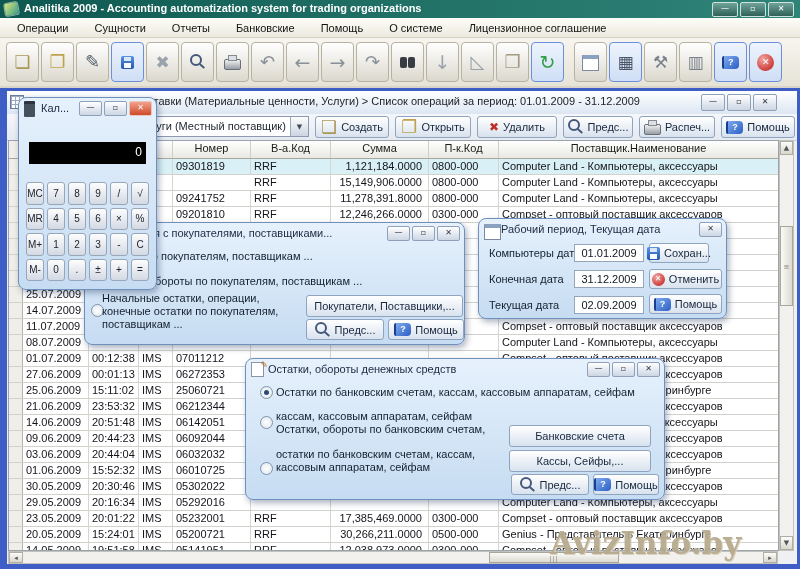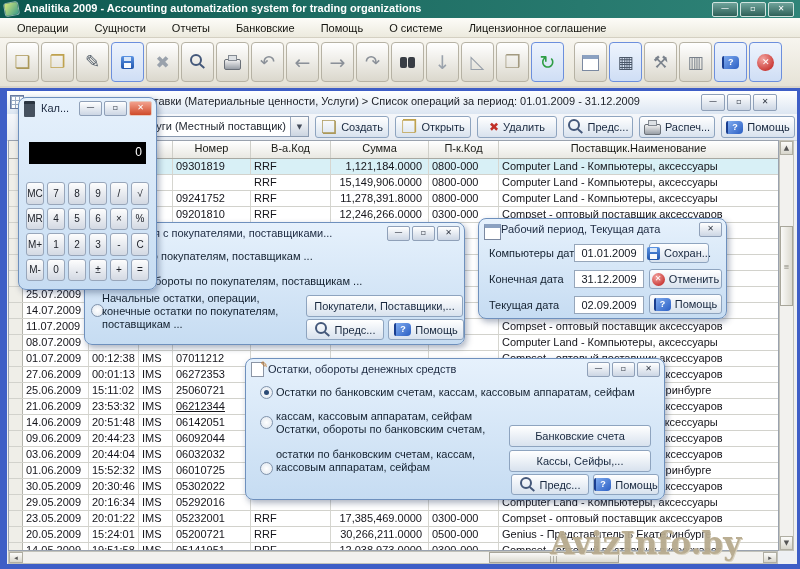--- a/index.html
+++ b/index.html
@@ -425,21 +425,21 @@
           <div class="gc " style="width: 80px;"></div>
           <div class="gc c-sum" style="width: 98px;"></div>
           <div class="gc " style="width: 70px;"></div>
           <div class="gc " style="flex: 1 1 0%; border-right: none;">Genius - Представитель в Екатеринбурге</div>
         </div>
         <div class="grow">
           <div class="gc sel-c" style="width: 14px;"></div>
           <div class="gc " style="width: 66px;">21.06.2009</div>
           <div class="gc " style="width: 50px;">23:53:32</div>
           <div class="gc " style="width: 34px;">IMS</div>
-          <div class="gc " style="width: 78px; text-decoration: underline;">06212344</div>
+          <div class="gc " style="width: 78px;">06212344</div>
           <div class="gc " style="width: 80px;"></div>
           <div class="gc c-sum" style="width: 98px;"></div>
           <div class="gc " style="width: 70px;"></div>
           <div class="gc " style="flex: 1 1 0%; border-right: none;">Compset - оптовый поставщик аксессуаров</div>
         </div>
         <div class="grow">
           <div class="gc sel-c" style="width: 14px;"></div>
           <div class="gc " style="width: 66px;">14.06.2009</div>
           <div class="gc " style="width: 50px;">20:51:48</div>
           <div class="gc " style="width: 34px;">IMS</div>

